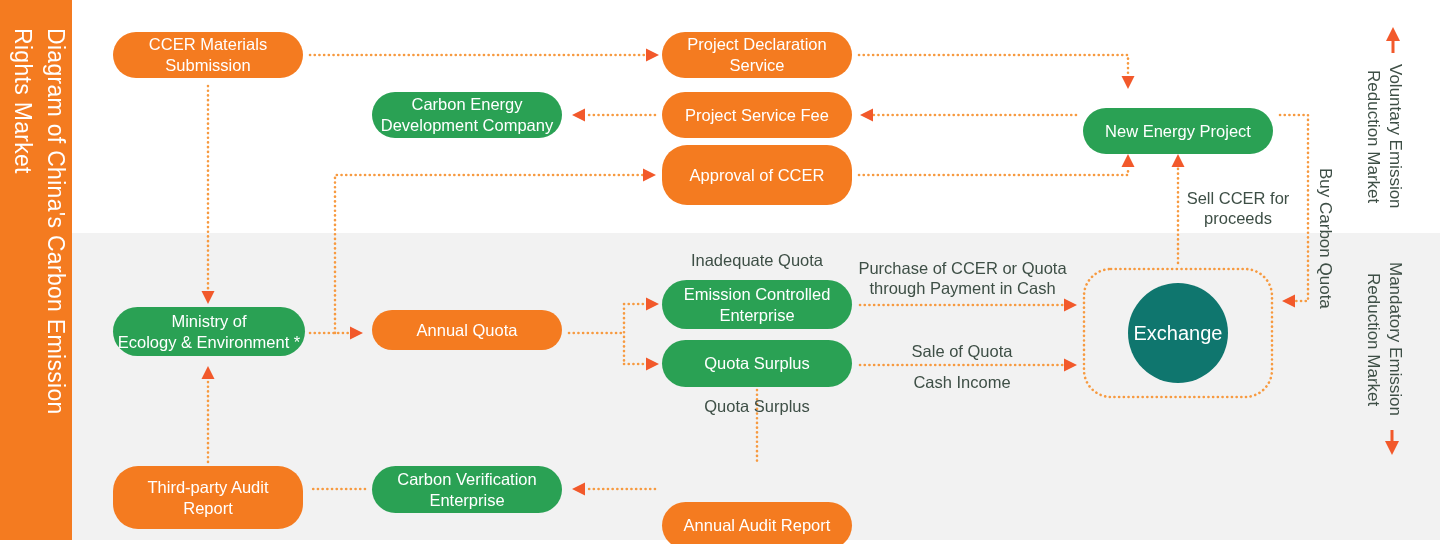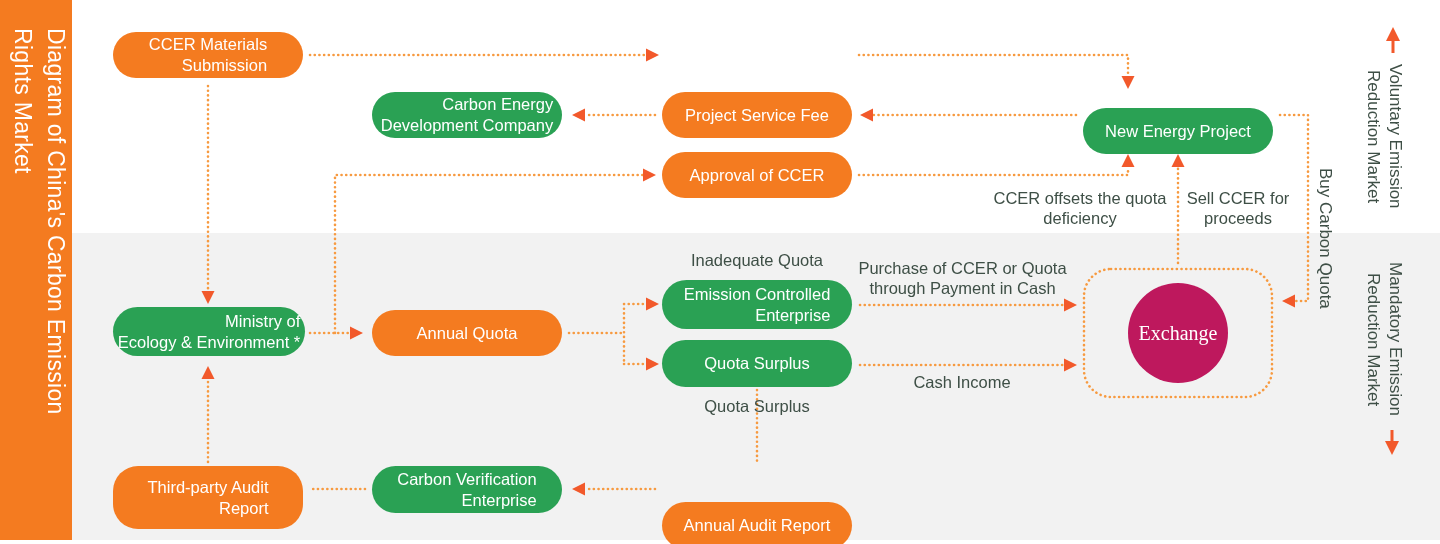--- a/index.html
+++ b/index.html
@@ -13,30 +13,29 @@
     color:#fff; writing-mode:vertical-rl; text-orientation:mixed;
     font-size:23px; line-height:33px; padding-top:28px; box-sizing:border-box;
     white-space:pre-line; letter-spacing:0.3px;
   }
   svg.overlay { position:absolute; left:0; top:0; width:1440px; height:544px; pointer-events:none; }
   .dot { fill:none; stroke:#f79a40; stroke-width:2.6; stroke-dasharray:0.1 4.6; stroke-linecap:round; }
   .solid { fill:none; stroke:#f2592b; stroke-width:3; }
   .ah { fill:#f2592b; }
   .node {
     position:absolute; display:flex; align-items:center; justify-content:center;
-    text-align:right; color:#fff; font-size:16.5px; line-height:1.25;
+    text-align:center; color:#fff; font-size:16.5px; line-height:1.25;
     border-radius:25px; white-space:pre-line;
   }
   .orange { background:#f47b20; }
   .green  { background:#2aa154; }
   .circle {
     position:absolute; left:1128px; top:283px; width:100px; height:100px; border-radius:50%;
-    background:#be185d; color:#fff; display:flex; align-items:center; justify-content:center;
+    background:#0f766e; color:#fff; display:flex; align-items:center; justify-content:center;
     font-size:20px;
-    font-family:Liberation Serif, serif;
   }
   .lbl {
     position:absolute; color:#3e4f46; font-size:16.5px; line-height:1.2;
     text-align:center; white-space:pre-line;
   }
   .vtext {
     position:absolute; writing-mode:vertical-rl; text-orientation:mixed;
     color:#3e4f46; font-size:17px; line-height:22px; white-space:pre-line; text-align:center;
   }
 </style>
@@ -105,45 +104,46 @@
     <rect class="dot" x="1084" y="269" width="188" height="128" rx="27"></rect>
 
     <path class="solid" d="M1393 53 V41"></path>
     <polygon class="ah" points="1386,41 1400,41 1393,27"></polygon>
     <path class="solid" d="M1392 430 V441"></path>
     <polygon class="ah" points="1385,441 1399,441 1392,455"></polygon>
   </svg>
 
   <div class="node orange" style="left:113px;top:32px;width:190px;height:46px;">CCER Materials
 Submission</div>
+  <div class="node orange" style="left:662px;top:32px;width:190px;height:46px;">Project Declaration
+Service</div>
   <div class="node green" style="left:372px;top:92px;width:190px;height:46px;">Carbon Energy
 Development Company</div>
   <div class="node orange" style="left:662px;top:92px;width:190px;height:46px;">Project Service Fee</div>
   <div class="node green" style="left:1083px;top:108px;width:190px;height:46px;">New Energy Project</div>
-  <div class="node orange" style="left:662px;top:152px;width:190px;height:46px;">Approval of CCER</div>
+  <div class="node orange" style="left:662px;top:145px;width:190px;height:60px;">Approval of CCER</div>
   <div class="node green" style="left:113px;top:307px;width:192px;height:49px;">Ministry of
 Ecology &amp; Environment *</div>
-  <div class="node orange" style="left:372px;top:310px;width:190px;height:46px;">Annual Quota</div>
+  <div class="node orange" style="left:372px;top:310px;width:190px;height:40px;">Annual Quota</div>
   <div class="node green" style="left:662px;top:280px;width:190px;height:49px;">Emission Controlled
 Enterprise</div>
   <div class="node green" style="left:662px;top:340px;width:190px;height:47px;">Quota Surplus</div>
   <div class="node orange" style="left:113px;top:466px;width:190px;height:63px;">Third-party Audit
 Report</div>
   <div class="node green" style="left:372px;top:466px;width:190px;height:47px;">Carbon Verification
 Enterprise</div>
   <div class="node orange" style="left:662px;top:466px;width:190px;height:47px;margin-top:36px;">Annual Audit Report</div>
   <div class="circle">Exchange</div>
 
   <div class="lbl" style="left:662px;top:251px;width:190px;">Inadequate Quota</div>
   <div class="lbl" style="left:855px;top:259px;width:215px;">Purchase of CCER or Quota
 through Payment in Cash</div>
+  <div class="lbl" style="left:862px;top:342px;width:200px;">Sale of Quota</div>
   <div class="lbl" style="left:862px;top:373px;width:200px;">Cash Income</div>
   <div class="lbl" style="left:662px;top:397px;width:190px;">Quota Surplus</div>
-  <div class="lbl" style="left:980px;top:189px;width:200px;">CCER offsets the quota
-deficiency</div>
   <div class="lbl" style="left:1178px;top:189px;width:120px;">Sell CCER for
 proceeds</div>
   <div class="vtext" style="left:1312px;top:138px;height:200px;width:24px;">Buy Carbon Quota</div>
 
   <div class="vtext" style="left:1360px;top:54px;width:46px;height:165px;">Voluntary Emission
 Reduction Market</div>
   <div class="vtext" style="left:1360px;top:257px;width:46px;height:165px;">Mandatory Emission
 Reduction Market</div>
 
 </div>

